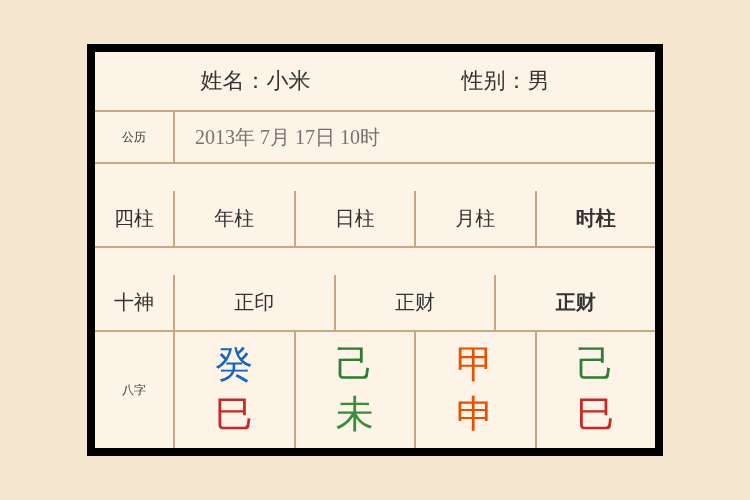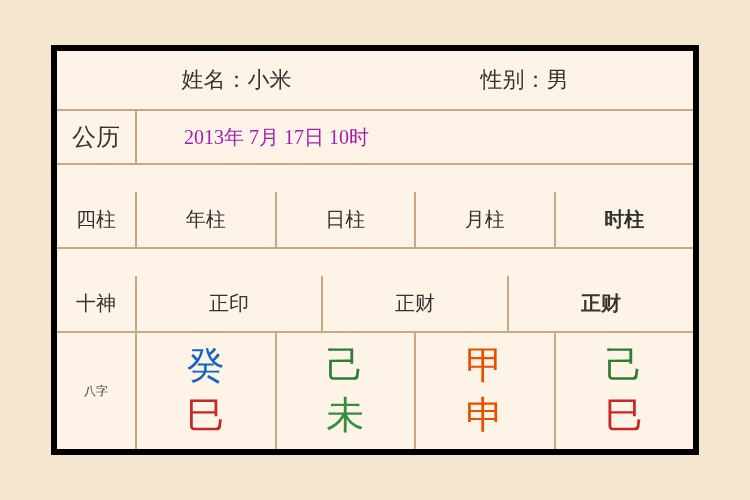--- a/index.html
+++ b/index.html
@@ -6,58 +6,57 @@
     body {
       width: 750px;
       height: 500px;
       background: #f5e6d0;
       font-family: "SimSun", "宋体", serif;
       display: flex;
       align-items: center;
       justify-content: center;
     }
     .container {
-      width: 648px;
+      width: 576px;
       background: #fdf3e7;
-      border: 6px solid #000000;
+      border: 8px solid #000000;
     }
     .header-row {
       display: flex;
       justify-content: space-around;
       align-items: center;
       padding: 14px 30px;
       font-size: 22px;
       color: #333;
       border-bottom: 2px solid #c8a882;
     }
     .info-row {
       display: flex;
       align-items: center;
       border-bottom: 2px solid #c8a882;
       min-height: 52px;
     }
     .info-label {
       width: 80px;
       min-width: 80px;
       text-align: center;
-      font-size: 24px;
+      font-size: 12px;
       color: #333;
       border-right: 2px solid #c8a882;
       padding: 10px 12px;
       align-self: stretch;
       display: flex;
       align-items: center;
       justify-content: center;
     }
     .info-content {
       flex: 1;
       padding: 10px 20px;
       font-size: 20px;
-      color: #a21caf;
-      margin-left: 27px;
+      color: #737373;
     }
     .grid-section {
       display: flex;
       border-bottom: 2px solid #c8a882;
       margin-top: 27px;
     }
     .grid-label {
       width: 80px;
       min-width: 80px;
       text-align: center;

